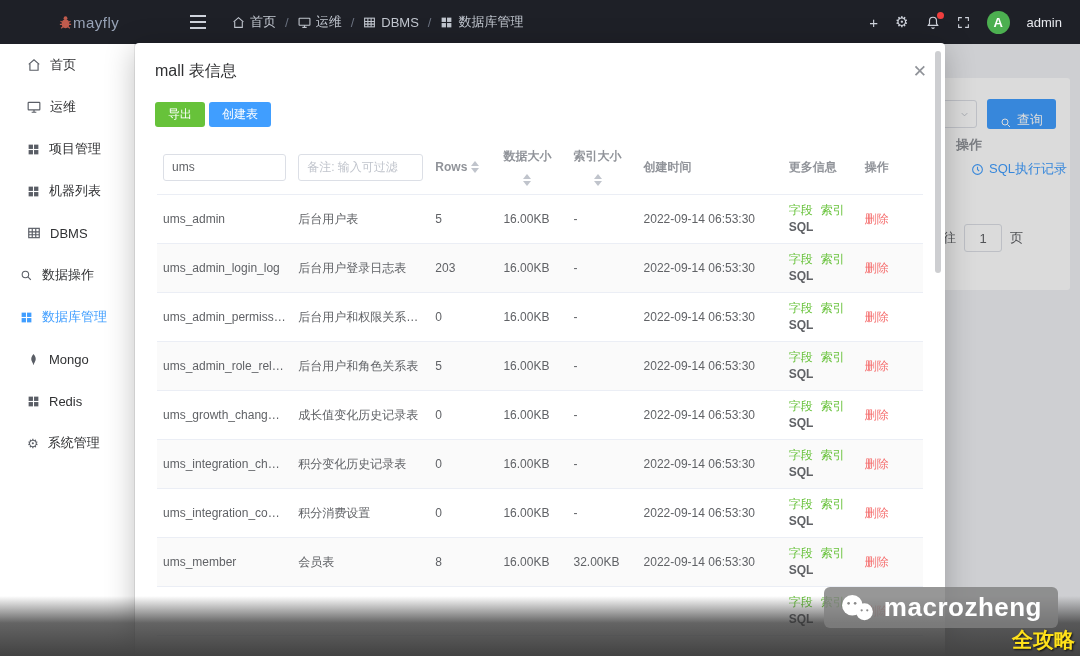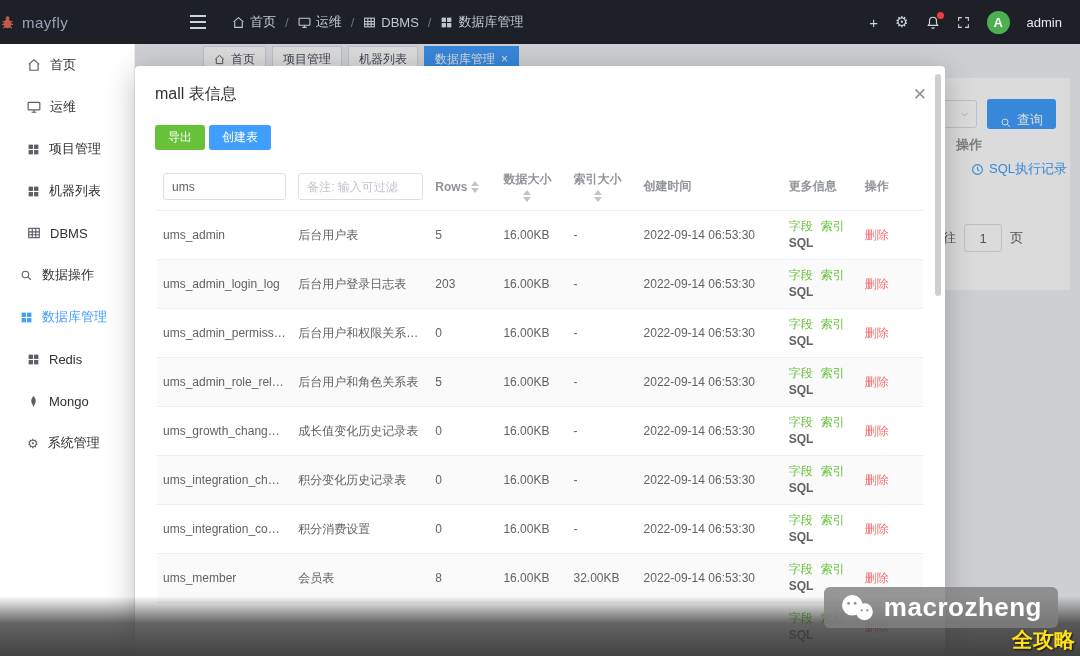--- a/index.html
+++ b/index.html
@@ -1,21 +1,21 @@
 <!DOCTYPE html>
 <html><head>
 <meta charset="utf-8">
 <style>
   * { box-sizing: border-box; margin: 0; padding: 0; }
   html,body { width:1080px; height:656px; overflow:hidden; }
   body { font-family:"Liberation Sans","DejaVu Sans",sans-serif; background:#f0f2f5; position:relative; font-size:13px; }
 
   
   .navbar { position:absolute; top:0; left:0; right:0; height:44px; background:#1e2027; display:flex; align-items:center; color:#bfc4cd; z-index:10; }
-  .logo { display:flex; align-items:center; gap:7px; width:190px; }
+  .logo { display:flex; align-items:center; padding-left:58px; width:190px; }
   .logo-text { color:#98a3b7; font-size:15px; letter-spacing:.5px; }
   .hamburger { display:flex; align-items:center; margin-right:26px; cursor:pointer; color:#cfd3dc; }
   .crumbs { display:flex; align-items:center; gap:9px; }
   .crumb { display:flex; align-items:center; gap:5px; color:#c2c7d0; font-size:13px; cursor:pointer; }
   .crumb-sep { color:#6b7280; }
   .nav-right { margin-left:auto; display:flex; align-items:center; gap:17px; padding-right:18px; }
   .nav-ic { color:#cfd3dc; display:flex; align-items:center; cursor:pointer; position:relative; font-size:15px; }
   .badge-dot { position:absolute; top:-3px; right:-4px; width:7px; height:7px; border-radius:50%; background:#f03e3e; }
   .avatar { width:23px; height:23px; border-radius:50%; background:#4caf50; color:#fff; display:flex; align-items:center; justify-content:center; font-size:13px; font-weight:bold; }
   .username { color:#e7e9ee; font-size:13px; }
@@ -39,38 +39,38 @@
   .query-btn { position:absolute; left:852px; top:55px; height:30px; padding:0 13px; background:#409eff; border:none; border-radius:3px; color:#fff; font-size:13px; display:flex; align-items:flex-end; gap:5px; cursor:pointer; }
   .col-action-label { position:absolute; left:821px; top:92px; color:#909399; font-size:13px; font-weight:bold; }
   .sql-log-link { position:absolute; left:836px; top:116px; color:#409eff; font-size:13px; display:flex; align-items:center; gap:5px; cursor:pointer; }
   .pager { position:absolute; left:795px; top:180px; display:flex; align-items:center; gap:8px; color:#606266; font-size:13px; }
   .pager-input { width:38px; height:28px; border:1px solid #dcdfe6; border-radius:3px; text-align:center; font-size:13px; color:#606266; }
 
   
   .overlay { position:absolute; left:135px; top:44px; right:0; bottom:0; background:rgba(0,0,0,.14); z-index:50; }
 
   
-  .modal { position:absolute; left:135px; top:66px; width:810px; bottom:0; background:#fff; border-radius:4px 4px 0 0; box-shadow:0 6px 30px rgba(0,0,0,.25); z-index:100; overflow:hidden; }
+  .modal { position:absolute; left:135px; top:43px; width:810px; bottom:0; background:#fff; border-radius:4px 4px 0 0; box-shadow:0 6px 30px rgba(0,0,0,.25); z-index:100; overflow:hidden; }
   .modal-hd { padding:18px 20px 0 20px; position:relative; }
   .modal-title { font-size:16px; color:#303133; }
   .modal-close { position:absolute; right:18px; top:20px; color:#909399; font-size:17px; line-height:1; background:none; border:none; cursor:pointer; }
   .modal-btns { display:flex; gap:4px; padding:20px 20px 13px 20px; }
   .btn-sm { border:none; border-radius:3px; color:#fff; font-size:12px; height:25px; padding:0 13px; cursor:pointer; }
   .btn-green { background:#67c23a; }
   .btn-blue { background:#409eff; }
 
   .tbl-wrap { margin:0 22px; }
   table { width:100%; border-collapse:collapse; font-size:12px; table-layout:fixed; }
   thead th { border-bottom:1px solid #ebeef5; padding:8px 6px; text-align:left; color:#909399; font-weight:bold; height:44px; vertical-align:middle; }
   tbody td { border-bottom:1px solid #ebeef5; padding:0 6px; height:49px; color:#606266; white-space:nowrap; overflow:hidden; text-overflow:ellipsis; }
   tbody tr:nth-child(even) { background:#fafafa; }
   .flt-input { width:100%; height:27px; border:1px solid #dcdfe6; border-radius:3px; padding:0 8px; font-size:12px; color:#606266; }
   .flt-input::placeholder { color:#c0c4cc; }
   .th-row { display:flex; align-items:center; gap:4px; }
-  .th-col { display:inline-flex; flex-direction:column; align-items:center; gap:2px;text-align:center; }
+  .th-col { display:inline-flex; flex-direction:column; align-items:center; gap:9px;text-align:center; }
   .carets { display:inline-flex; flex-direction:column; gap:2px; }
   .carets i { display:block; width:0; height:0; border-left:4px solid transparent; border-right:4px solid transparent; }
   .carets .up { border-bottom:5px solid #c0c4cc; }
   .carets .down { border-top:5px solid #c0c4cc; }
   .tlink { cursor:pointer; }
   .link-green { color:#67c23a; margin-right:8px; }
   .link-gray { color:#606266;font-weight:bold; }
   .link-red { color:#f56c6c; }
   .cell-lines div { line-height:17px; }
   .scroll-thumb { position:absolute; right:4px; top:8px; width:6px; height:222px; border-radius:3px; background:rgba(144,147,153,.45); z-index:120; }
@@ -233,35 +233,35 @@
           <rect x="13" y="3" width="8" height="8"></rect>
           <rect x="3" y="13" width="8" height="8"></rect>
           <rect x="13" y="13" width="8" height="8"></rect>
         </svg>
       </span>
     <span>数据库管理</span>
   </div>
   <div class="side-item">
     <span class="ic">
         <svg width="13" height="13" viewBox="0 0 24 24" fill="currentColor">
+          <path d="M12 2c4.5 4.5 5.5 10 2.5 14.5C13 18.8 12.4 20.8 12.3 22h-.6c-.1-1.2-.7-3.2-2.2-5.5C6.5 12 7.5 6.5 12 2z"></path>
+        </svg>
+      </span>
+    <span>Mongo</span>
+  </div>
+  <div class="side-item">
+    <span class="ic">
+        <svg width="13" height="13" viewBox="0 0 24 24" fill="currentColor">
           <rect x="3" y="3" width="8" height="8"></rect>
           <rect x="13" y="3" width="8" height="8"></rect>
           <rect x="3" y="13" width="8" height="8"></rect>
           <rect x="13" y="13" width="8" height="8"></rect>
         </svg>
       </span>
     <span>Redis</span>
-  </div>
-  <div class="side-item">
-    <span class="ic">
-        <svg width="13" height="13" viewBox="0 0 24 24" fill="currentColor">
-          <path d="M12 2c4.5 4.5 5.5 10 2.5 14.5C13 18.8 12.4 20.8 12.3 22h-.6c-.1-1.2-.7-3.2-2.2-5.5C6.5 12 7.5 6.5 12 2z"></path>
-        </svg>
-      </span>
-    <span>Mongo</span>
   </div>
   <div class="side-item">
     <span class="ic">⚙</span>
     <span>系统管理</span>
   </div>
 </div>
 
 <div class="main">
   <div class="tabbar">
     <div class="tab">

